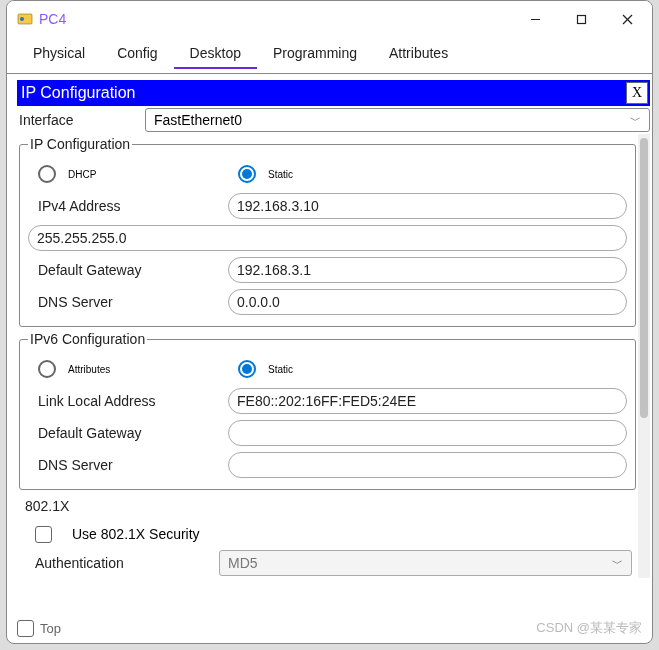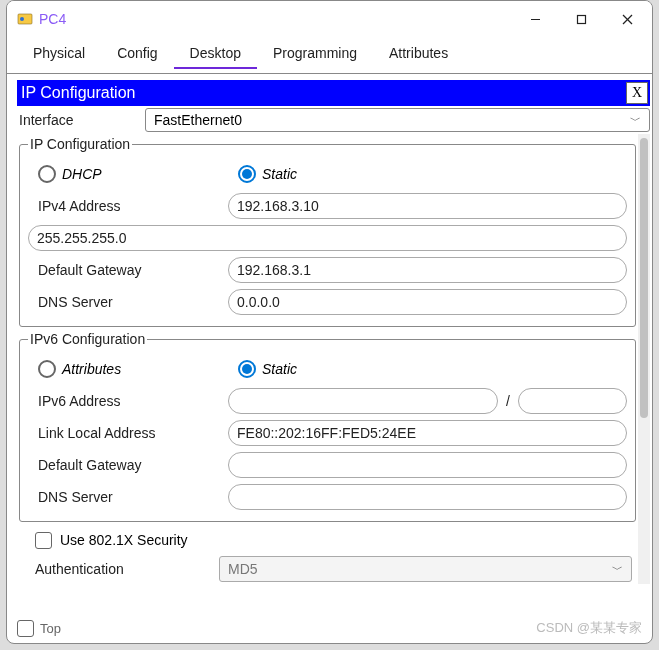--- a/index.html
+++ b/index.html
@@ -42,39 +42,39 @@
   .scrollable { flex: 1; }
   .scrollbar { width: 12px; background: #f0f0f0; position: relative; }
   .scrollthumb { position: absolute; left: 2px; right: 2px; top: 4px; height: 280px; background: #c1c1c1; border-radius: 4px; }
   fieldset.sect {
     border: 1px solid #888; border-radius: 3px; margin: 2px 2px 4px 2px; padding: 6px 8px 8px 8px;
   }
   fieldset.sect > legend { font-size: 14px; color: #222; padding: 0 2px; }
   .row { display: flex; align-items: center; height: 32px; }
   .lab { width: 200px; font-size: 14px; color: #222; padding-left: 10px; }
   .radio {
-    display: inline-flex; align-items: center; gap: 6px; width: 200px; font-size: 14px;
-    padding-left: 10px; cursor: pointer; font-style: italic;
+    display: inline-flex; align-items: center; gap: 12px; width: 200px; font-size: 10px;
+    padding-left: 10px; cursor: pointer;
   }
   .radio .circ {
     width: 18px; height: 18px; border-radius: 50%; border: 2px solid #666; display: inline-flex;
     align-items: center; justify-content: center; background: #fff;
   }
   .radio.checked .circ { border-color: #0078d7; }
   .radio.checked .circ::after { content: ""; width: 10px; height: 10px; border-radius: 50%; background: #0078d7; }
   .inp {
     flex: 1; height: 26px; border: 1px solid #aaa; border-radius: 13px; padding: 0 8px; font-size: 14px;
     background: #fff; color: #222;
   }
   .inp.half { flex: 0 0 auto; width: 270px; }
   .slash { margin: 0 8px; font-size: 14px; color: #222; }
   .inp.tiny { width: 80px; }
   .section8021x { margin: 2px 2px 0 2px; }
   .section8021x .hdr { font-size: 14px; color: #222; padding: 4px 0 6px 6px; }
-  .cbxrow { display: flex; align-items: center; gap: 8px; padding-left: 16px; height: 28px; font-size: 14px; }
+  .cbxrow { display: flex; align-items: center; gap: 20px; padding-left: 16px; height: 28px; font-size: 14px; }
   .cbx { width: 17px; height: 17px; border: 1.5px solid #666; border-radius: 3px; background: #fff; cursor: pointer; }
   .auth-row { display: flex; align-items: center; height: 30px; }
   .auth-row .lab { width: 200px; padding-left: 16px; }
   .auth-sel {
     flex: 1; height: 26px; border: 1px solid #aaa; border-radius: 3px; padding: 0 8px; font-size: 14px;
     background: #f4f4f4; color: #777; display: flex; align-items: center; justify-content: space-between;
     cursor: pointer; margin-right: 4px;
   }
   .bottom {
     position: absolute; left: 10px; right: 10px; bottom: 6px; display: flex; align-items: flex-end;
@@ -181,40 +181,35 @@
             <label class="radio">
               <span class="circ"></span>
               <span>Attributes</span>
             </label>
             <label class="radio checked">
               <span class="circ"></span>
               <span>Static</span>
             </label>
           </div>
           <div class="row">
-            <div class="lab">IPv6 Address</div>
-            <input class="inp half" value="" style="">
-            <span class="slash">/</span>
-            <input class="inp tiny" value="" style="">
-          </div>
-          <div class="row">
             <div class="lab">Link Local Address</div>
             <input class="inp" value="FE80::202:16FF:FED5:24EE" style="">
           </div>
           <div class="row">
             <div class="lab">Default Gateway</div>
             <input class="inp" value="" style="">
           </div>
           <div class="row">
             <div class="lab">DNS Server</div>
             <input class="inp" value="" style="">
           </div>
         </fieldset>
 
         <div class="section8021x">
+          <div class="hdr">802.1X</div>
           <div class="cbxrow">
             <span class="cbx"></span>
             <span>Use 802.1X Security</span>
           </div>
           <div class="auth-row">
             <div class="lab">Authentication</div>
             <div class="auth-sel">
               <span>MD5</span>
               <span class="chev">﹀</span>
             </div>

